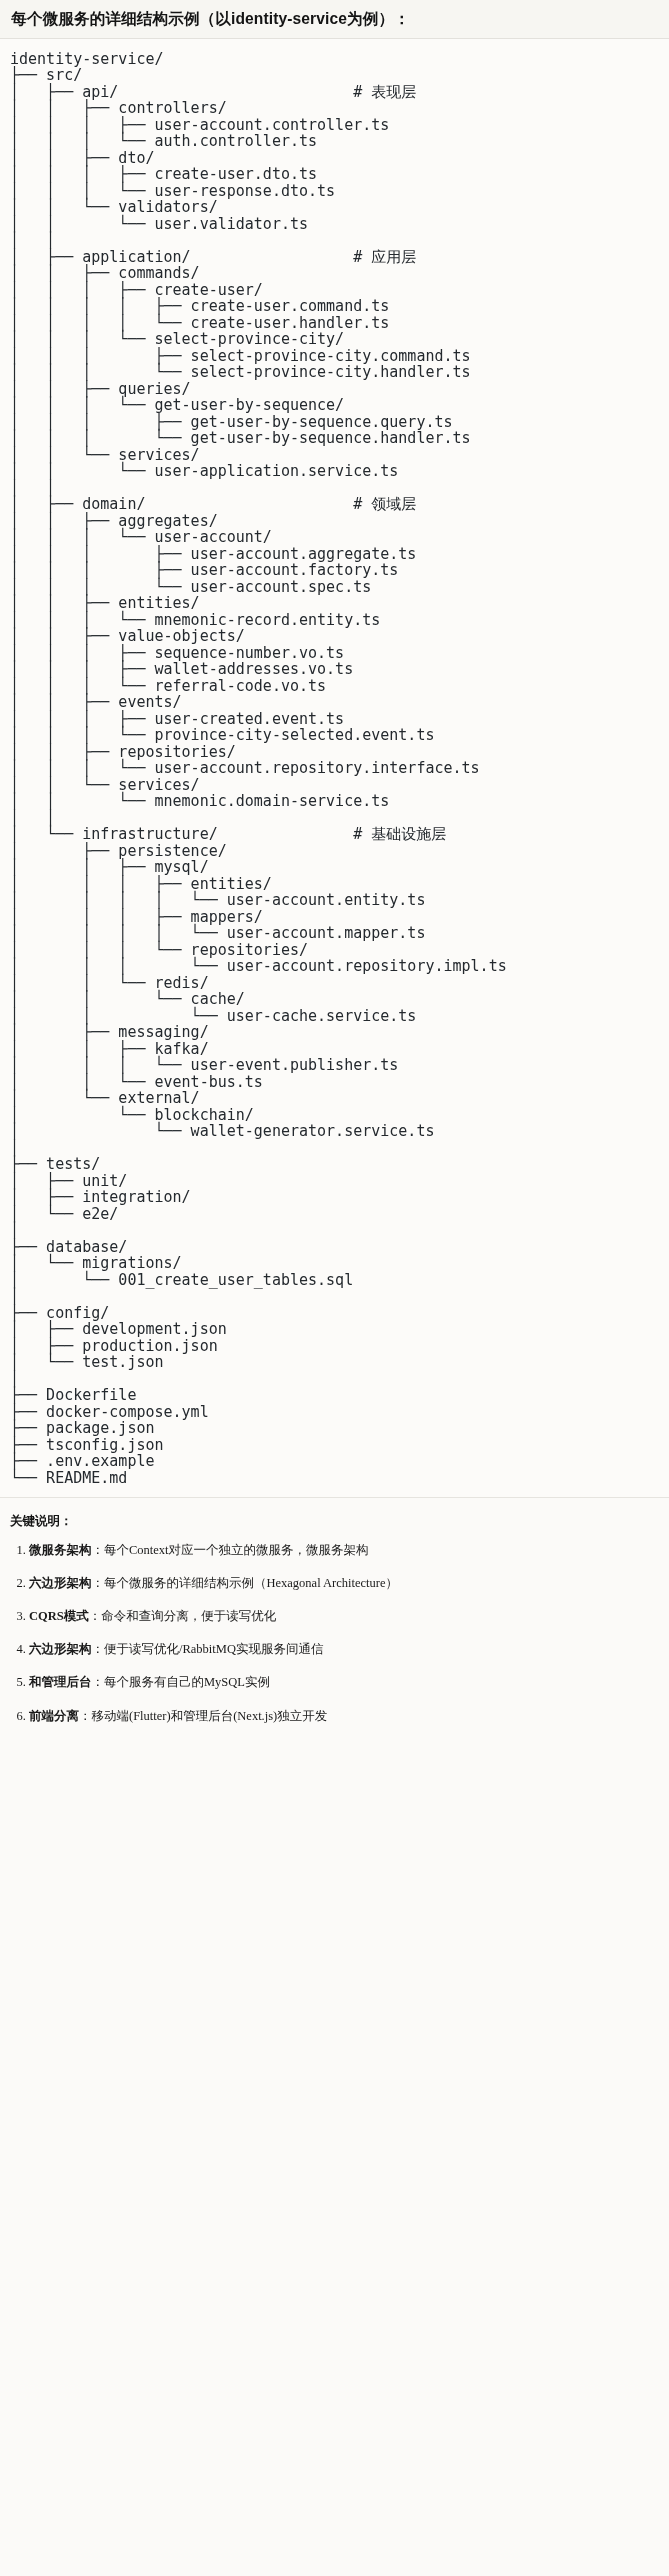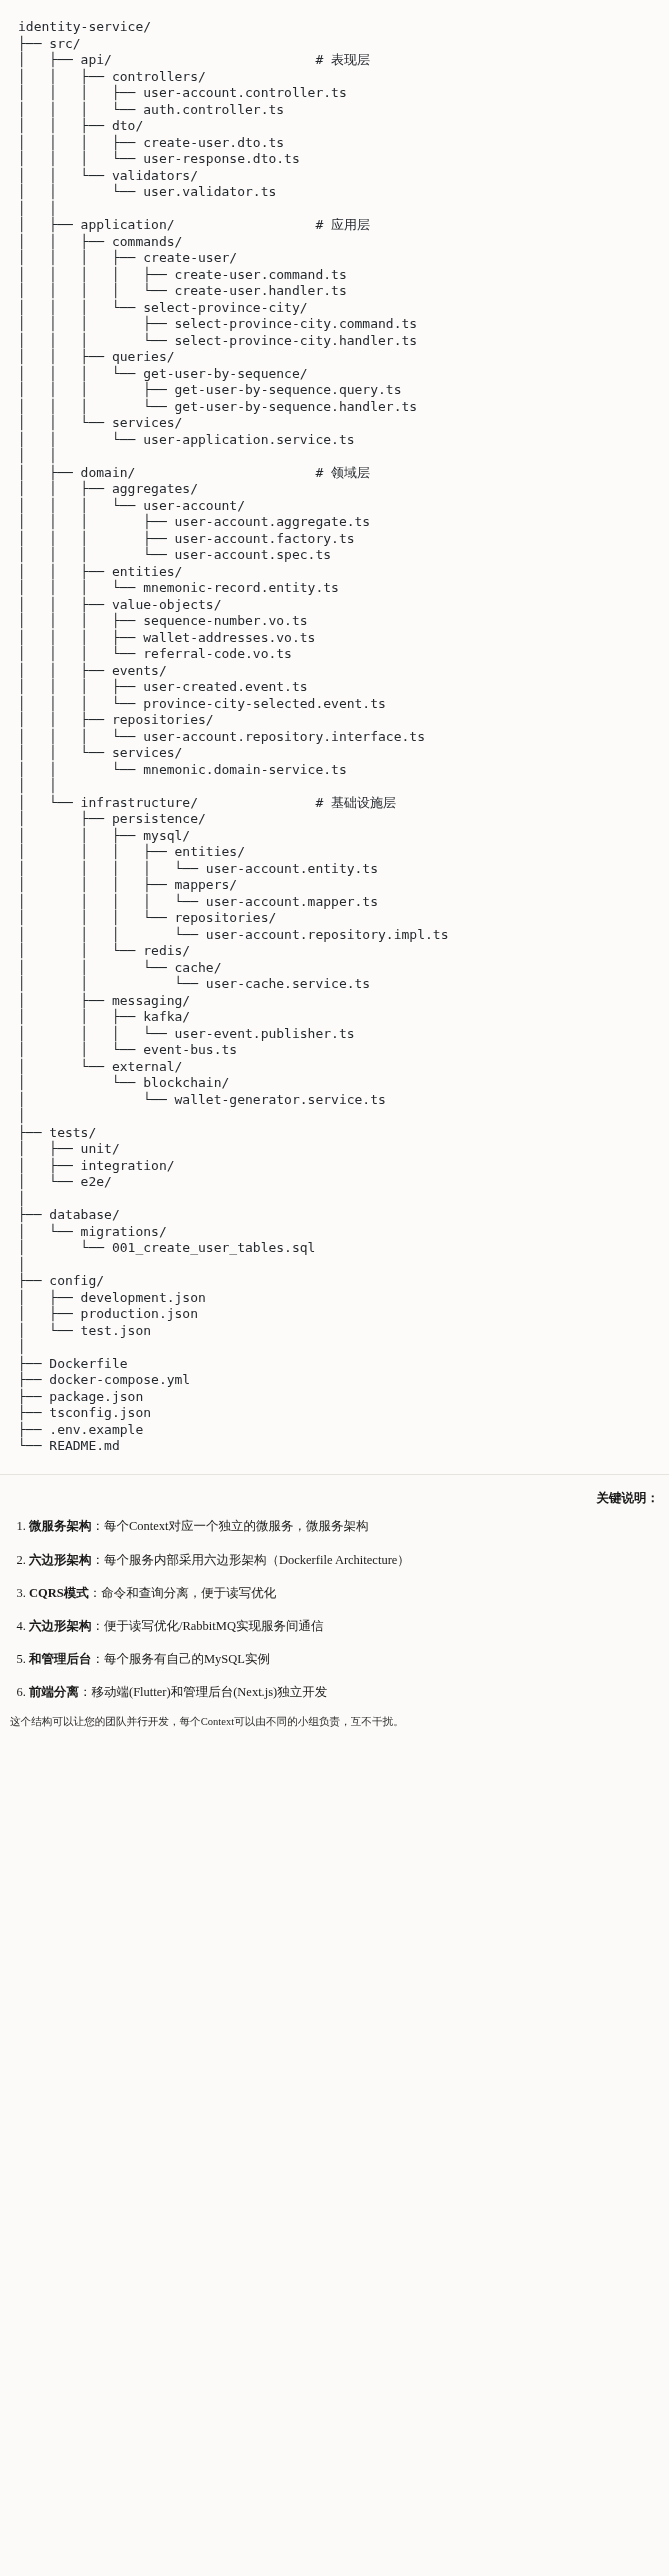--- a/index.html
+++ b/index.html
@@ -31,43 +31,42 @@
   }
 
   
   .code-block{
     background:#fcfbf9;
     padding:11.3px 10px 11.3px 10px;
     box-sizing:border-box;
     border-bottom:0.6px solid #e6e4df;
   }
   pre.tree{
-    margin:8px;
+    margin:0;
     font-family:"DejaVu Sans Mono","Liberation Mono",monospace;
-    font-size:13px;
+    font-size:15px;
     line-height:16.5px;
     color:#24292e;
     white-space:pre;
     letter-spacing:0px;
     tab-size:4;
   }
 
   
   .notes{
     padding:6.3px 10px 11.3px 10px;
     box-sizing:border-box;
     background:#fbfaf8;
   }
   .notes-title{
     font-family:"Liberation Sans", sans-serif;
     font-weight:bold;
     font-size:12.5px;
     margin:8.8px 0 11.3px 0;
     color:#141414;
-    text-align:right;
   }
   ol.notes-list{
     margin:0 0 10px 0;
     padding-left:19px;
     list-style:decimal;
   }
   ol.notes-list li{
     font-size:12.5px;
     line-height:1.35;
     margin-bottom:16.3px;
@@ -83,20 +82,23 @@
     line-height:1.5;
     color:#2a2a2a;
     margin:3.8px 0 0 0;
   }
 </style>
 </head>
 <body>
 
 <div class="page">
 
+  <div class="title-bar">
+    <h1 class="title">每个微服务的详细结构示例（以identity-service为例）：</h1>
+  </div>
 
   <div class="code-block">
     <pre class="tree">identity-service/
 ├── src/
 │   ├── api/                          # 表现层
 │   │   ├── controllers/
 │   │   │   ├── user-account.controller.ts
 │   │   │   └── auth.controller.ts
 │   │   ├── dto/
 │   │   │   ├── create-user.dto.ts
@@ -181,32 +183,31 @@
 └── README.md</pre>
   </div>
 
   <div class="notes">
     <div class="notes-title">关键说明：</div>
     <ol class="notes-list">
       <li>
         <span class="nb">微服务架构</span><span>：</span><span>每个Context对应一个独立的微服务，微服务架构</span>
       </li>
       <li>
-        <span class="nb">六边形架构</span><span>：</span><span>每个服务内部采用六边形架构（Dockerfile Architecture）</span>
+        <span class="nb">六边形架构</span><span>：</span><span>每个微服务的详细结构示例（Hexagonal Architecture）</span>
       </li>
       <li>
         <span class="nb">CQRS模式</span><span>：</span><span>命令和查询分离，便于读写优化</span>
       </li>
       <li>
         <span class="nb">六边形架构</span><span>：</span><span>便于读写优化/RabbitMQ实现服务间通信</span>
       </li>
       <li>
         <span class="nb">和管理后台</span><span>：</span><span>每个服务有自己的MySQL实例</span>
       </li>
       <li>
         <span class="nb">前端分离</span><span>：</span><span>移动端(Flutter)和管理后台(Next.js)独立开发</span>
       </li>
     </ol>
-    <p class="closing">这个结构可以让您的团队并行开发，每个Context可以由不同的小组负责，互不干扰。</p>
   </div>
 
 </div>
 
 
 </body></html>

